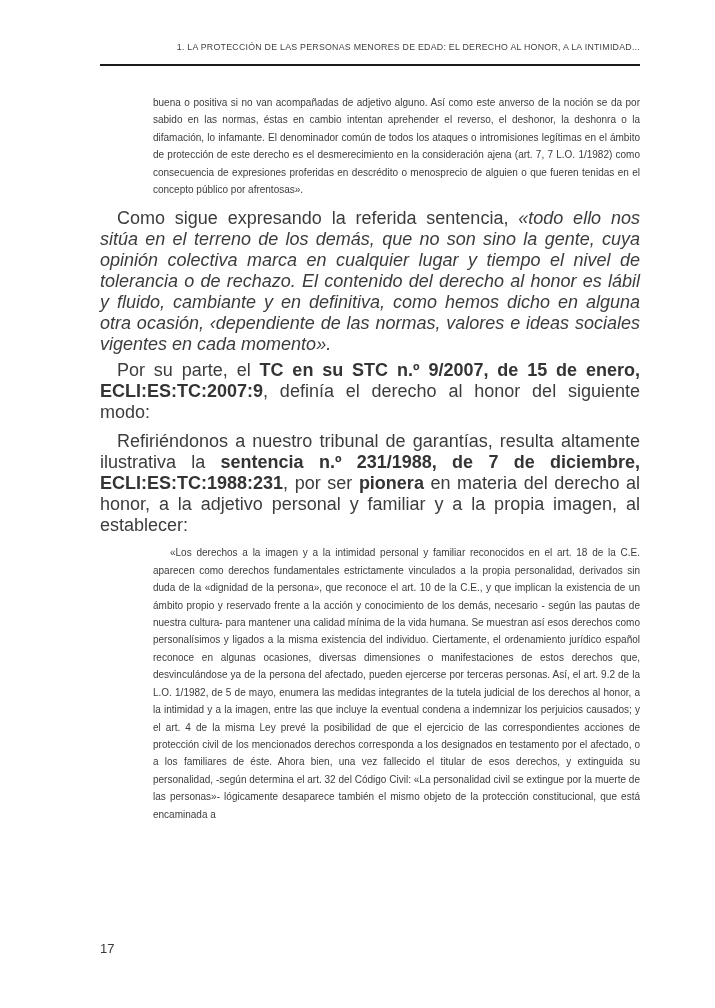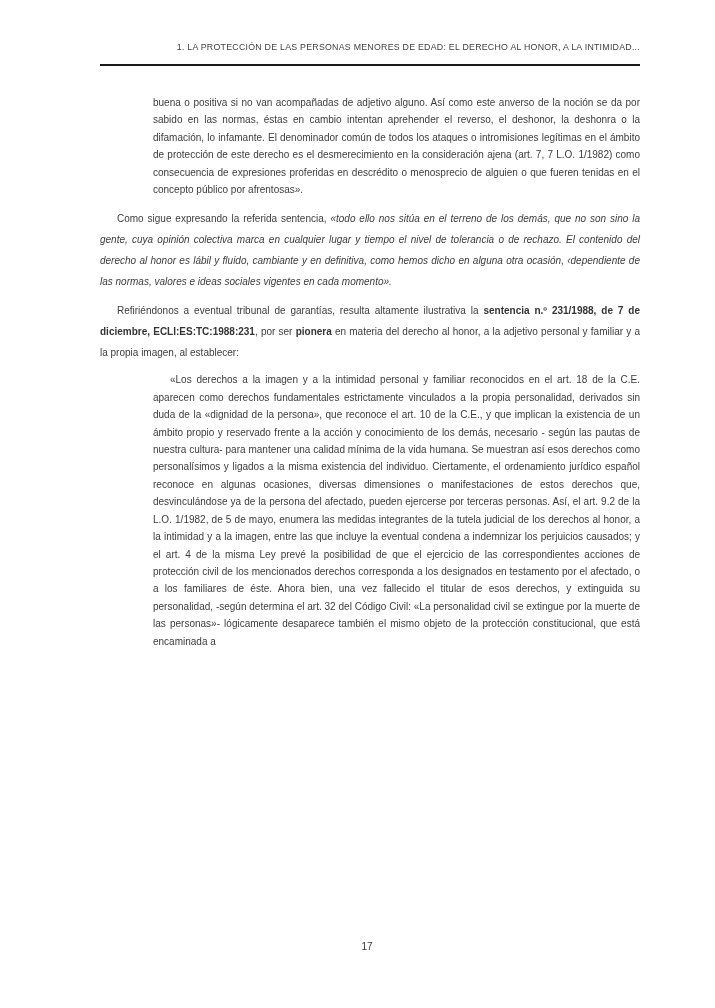--- a/index.html
+++ b/index.html
@@ -43,58 +43,59 @@
     margin-left: 53px;
     width: 487px;
     font-size: 10px;
     line-height: 17.4px;
     text-align: justify;
     text-indent: 17px;
   }
   .quote.no-indent { text-indent: 0; }
   .body {
     width: 540px;
-    font-size: 10px;
+    font-size: 18px;
     line-height: 21px;
     text-align: justify;
     text-indent: 17px;
   }
   .mt-a { margin-top: 10px; }
   .mt-b { margin-top: 5px; }
   .mt-c { margin-top: 8px; }
   .it { font-style: italic; }
   b, .bold { font-weight: bold; color: #343434; }
   .page-number {
     position: absolute;
     top: 941px;
     left: 100px;
     width: 534px;
-    text-align: center;
-    font-size: 10px;
+    text-align: left;
+    font-size: 13px;
     color: #3a3a3a;
   }
 </style>
 </head>
 <body>
 
 <div class="page">
 
   <div class="running-head">1. LA PROTECCIÓN DE LAS PERSONAS MENORES DE EDAD: EL DERECHO AL HONOR, A LA INTIMIDAD...</div>
 
   <div class="rule"></div>
 
   <div class="content">
 
     <p class="quote no-indent">buena o positiva si no van acompañadas de adjetivo alguno. Así como este anverso de la noción se da por sabido en las normas, éstas en cambio intentan aprehender el reverso, el deshonor, la deshonra o la difamación, lo infamante. El denominador común de todos los ataques o intromisiones legítimas en el ámbito de protección de este derecho es el desmerecimiento en la consideración ajena (art. 7, 7 L.O. 1/1982) como consecuencia de expresiones proferidas en descrédito o menosprecio de alguien o que fueren tenidas en el concepto público por afrentosas».</p>
 
     <p class="body mt-a"><span>Como sigue expresando la referida sentencia, </span><span class="it">«todo ello nos sitúa en el terreno de los demás, que no son sino la gente, cuya opinión colectiva marca en cualquier lugar y tiempo el nivel de tolerancia o de rechazo. El contenido del derecho al honor es lábil y fluido, cambiante y en definitiva, como hemos dicho en alguna otra ocasión, ‹dependiente de las normas, valores e ideas sociales vigentes en cada momento».</span></p>
 
+    <p class="body mt-b"><span>Por su parte, el </span><b>TC en su STC n.º 9/2007, de 15 de enero, ECLI:ES:TC:2007:9</b><span>, definía el derecho al honor del siguiente modo:</span></p>
 
 
-    <p class="body mt-c"><span>Refiriéndonos a eventual tribunal de garantías, resulta altamente ilustrativa la </span><b>sentencia n.º 231/1988, de 7 de diciembre, ECLI:ES:TC:1988:231</b><span>, por ser </span><b>pionera</b><span> en materia del derecho al honor, a la adjetivo personal y familiar y a la propia imagen, al establecer:</span></p>
+    <p class="body mt-c"><span>Refiriéndonos a nuestro tribunal de garantías, resulta altamente ilustrativa la </span><b>sentencia n.º 231/1988, de 7 de diciembre, ECLI:ES:TC:1988:231</b><span>, por ser </span><b>pionera</b><span> en materia del derecho al honor, a la adjetivo personal y familiar y a la propia imagen, al establecer:</span></p>
 
     <p class="quote mt-c">«Los derechos a la imagen y a la intimidad personal y familiar reconocidos en el art. 18 de la C.E. aparecen como derechos fundamentales estrictamente vinculados a la propia personalidad, derivados sin duda de la «dignidad de la persona», que reconoce el art. 10 de la C.E., y que implican la existencia de un ámbito propio y reservado frente a la acción y conocimiento de los demás, necesario - según las pautas de nuestra cultura- para mantener una calidad mínima de la vida humana. Se muestran así esos derechos como personalísimos y ligados a la misma existencia del individuo. Ciertamente, el ordenamiento jurídico español reconoce en algunas ocasiones, diversas dimensiones o manifestaciones de estos derechos que, desvinculándose ya de la persona del afectado, pueden ejercerse por terceras personas. Así, el art. 9.2 de la L.O. 1/1982, de 5 de mayo, enumera las medidas integrantes de la tutela judicial de los derechos al honor, a la intimidad y a la imagen, entre las que incluye la eventual condena a indemnizar los perjuicios causados; y el art. 4 de la misma Ley prevé la posibilidad de que el ejercicio de las correspondientes acciones de protección civil de los mencionados derechos corresponda a los designados en testamento por el afectado, o a los familiares de éste. Ahora bien, una vez fallecido el titular de esos derechos, y extinguida su personalidad, -según determina el art. 32 del Código Civil: «La personalidad civil se extingue por la muerte de las personas»- lógicamente desaparece también el mismo objeto de la protección constitucional, que está encaminada a</p>
 
   </div>
 
   <div class="page-number">17</div>
 
 </div>
 
 </body></html>

